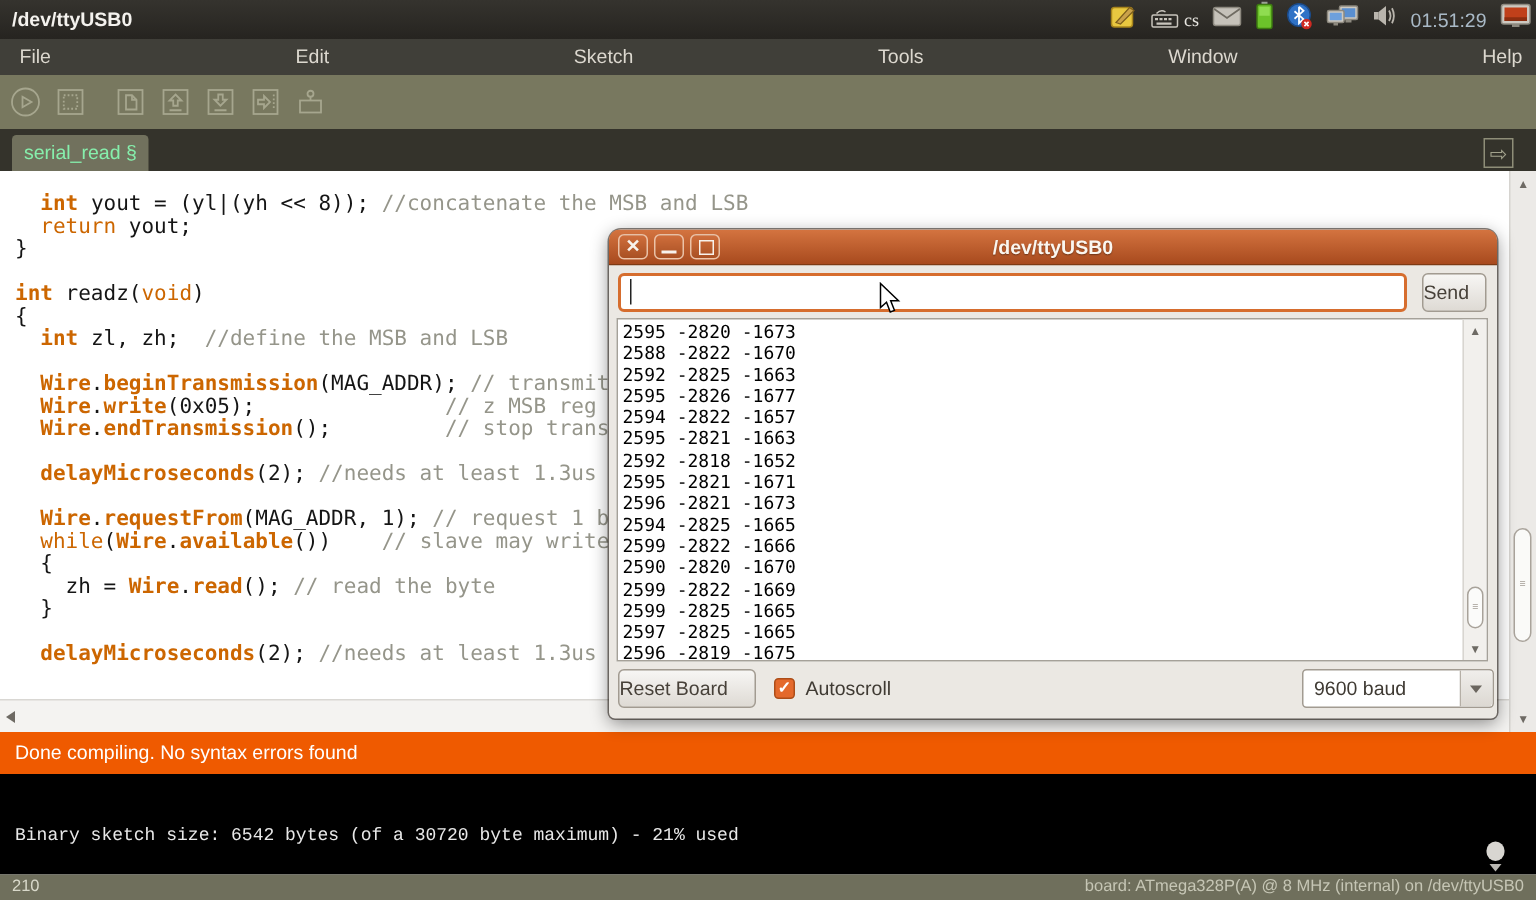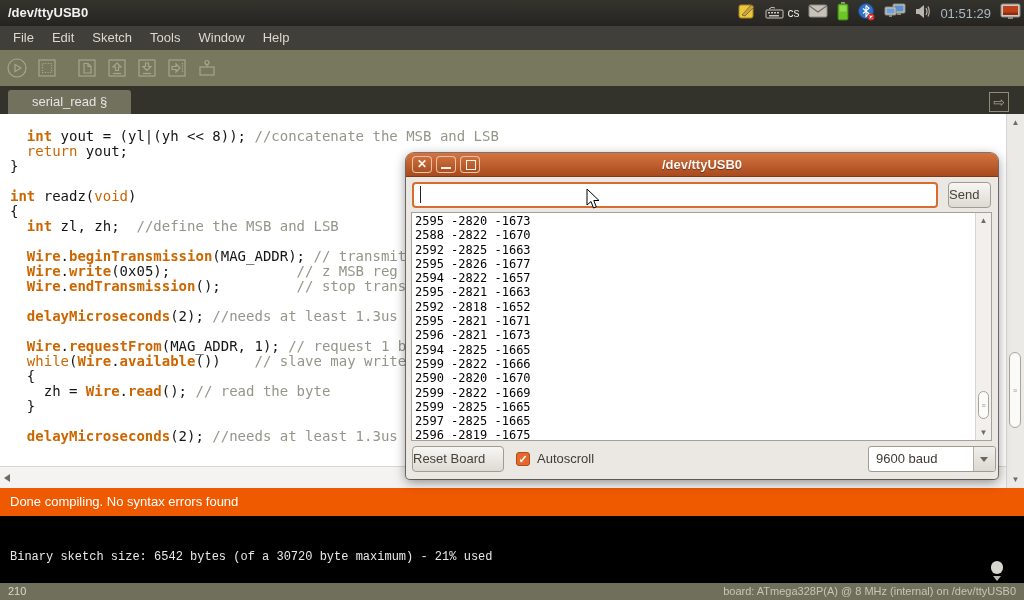--- a/index.html
+++ b/index.html
@@ -8,31 +8,31 @@
   .abs{position:absolute;}
 
   
   #top-panel{left:0;top:0;width:1024px;height:26px;background:linear-gradient(#35332e,#262420);}
   #panel-title{left:8px;top:0;line-height:26px;font-size:13px;font-weight:bold;color:#f4f2ee;}
   #tray{right:3px;top:0;height:26px;display:flex;align-items:center;gap:9px;}
   #tray-clock{font-size:13px;color:#a9b9c6;}
   .kb-label{font-size:12px;color:#e8e6e1;margin-left:2px;}
 
   
-  #menubar{left:0;top:26px;width:1024px;height:24px;background:#403f39;display:flex;align-items:center;padding-left:4px;box-sizing:border-box;}
+  #menubar{left:0;top:26px;width:1024px;height:24px;background:#403f39;display:flex;align-items:center;padding-left:4px;box-sizing:border-box;justify-content:space-between;}
   .menu-item{padding:0 9px;font-size:13px;color:#dcd8cf;line-height:24px;}
 
   
   #toolbar{left:0;top:50px;width:1024px;height:36px;background:#78785f;display:flex;align-items:center;padding-left:5px;box-sizing:border-box;gap:6px;}
   .tb-btn{width:24px;height:24px;display:flex;align-items:center;justify-content:center;}
   .tb-gap{margin-left:10px;}
 
   
   #tabbar{left:0;top:86px;width:1024px;height:28px;background:#34332b;}
-  #tab-active{left:8px;top:4px;height:24px;padding:0 24px;background:#71715d;color:#e5e5e5;
+  #tab-active{left:8px;top:4px;height:24px;padding:0 8px;background:#71715d;color:#86efac;
     font-size:13px;line-height:24px;border-radius:3px 3px 0 0;}
   #tab-menu-btn{right:15px;top:6px;width:20px;height:20px;border:1px solid #8e8e78;box-sizing:border-box;
     color:#a2a28c;font-size:14px;line-height:18px;text-align:center;}
 
   
   #editor{left:0;top:114px;width:1006px;height:374px;background:#ffffff;overflow:hidden;}
   #code-lines{position:absolute;left:10px;top:15px;font-family:"DejaVu Sans Mono",monospace;
     font-size:14px;line-height:15px;white-space:pre;}
   .tok-p{color:#151515;}
   .tok-k{color:#cc6600;}
@@ -98,21 +98,21 @@
 
   <div id="top-panel" class="abs">
     <div id="panel-title" class="abs">/dev/ttyUSB0</div>
     <div id="tray" class="abs">
       <span>
         <svg width="18" height="18" viewBox="0 0 18 18">
             <rect x="1" y="3" width="14" height="13" rx="2" fill="#e9c840" stroke="#a8851c"></rect>
             <path d="M4 13 L13 3 L16 5 L7 14 Z" fill="#caa24a" stroke="#7d5f1c" stroke-width="0.8"></path>
           </svg>
       </span>
-      <span style="display:flex;align-items:center;">
+      <span style="display:flex;align-items:center;font-family:Liberation Serif, serif;">
         <svg width="20" height="14" viewBox="0 0 20 14">
             <path d="M4 3 Q7 0 10 2" fill="none" stroke="#c9c5bd" stroke-width="1"></path>
             <rect x="1" y="4" width="17" height="8" rx="1" fill="#2e2c28" stroke="#c9c5bd"></rect>
             <rect x="3" y="6" width="2" height="1.5" fill="#c9c5bd"></rect>
             <rect x="6" y="6" width="2" height="1.5" fill="#c9c5bd"></rect>
             <rect x="9" y="6" width="2" height="1.5" fill="#c9c5bd"></rect>
             <rect x="12" y="6" width="2" height="1.5" fill="#c9c5bd"></rect>
             <rect x="4" y="9" width="10" height="1.5" fill="#c9c5bd"></rect>
           </svg>
         <span class="kb-label">cs</span>

